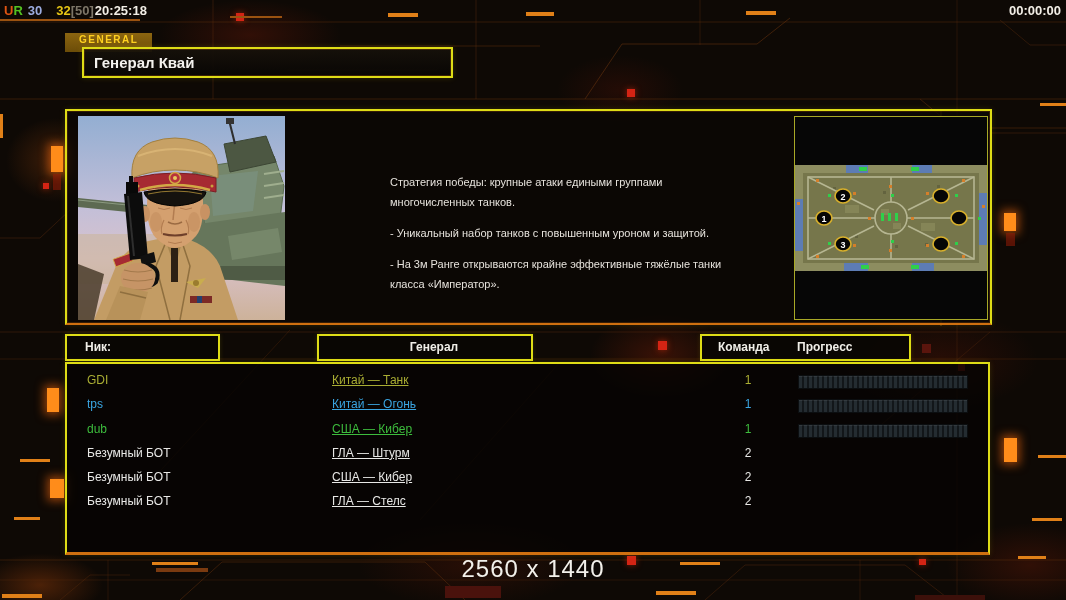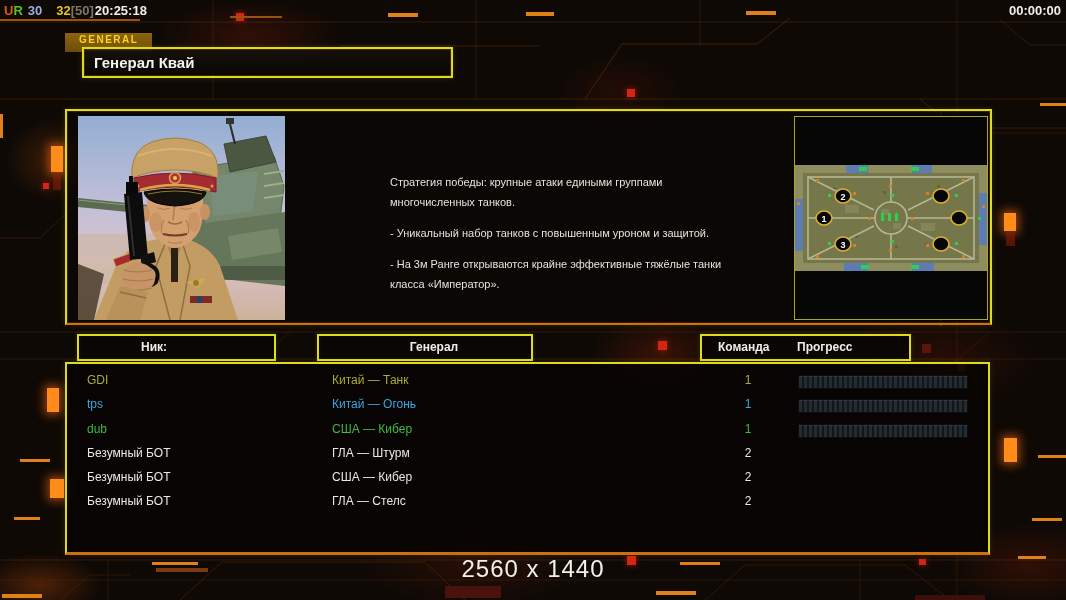--- a/index.html
+++ b/index.html
@@ -35,30 +35,30 @@
   
   .main-panel{left:65px;top:109px;width:923px;height:212px;border:2px solid #dedc16;border-bottom-color:#cf7010;
     background:rgba(10,7,4,.76);box-shadow:0 0 6px rgba(215,205,20,.15), inset 0 0 0 1px rgba(150,80,10,.3);}
   .portrait{left:78px;top:116px;width:207px;height:204px;background:#222;}
   .info{left:390px;top:172px;width:345px;color:#e6e2dc;font-size:11px;line-height:20px;}
   .info p{margin:0 0 11px 0;white-space:pre-line;}
   .minimap{left:794px;top:116px;width:192px;height:202px;border:1px solid #a8a826;background:#060606;}
   
   .colhead{top:334px;height:23px;border:2px solid #dedc16;background:rgba(8,6,4,.86);
     box-shadow:0 0 5px rgba(215,205,20,.15);color:#f0eee8;font-size:12px;font-weight:bold;line-height:23px;}
-  .ch1{left:77px;width:151px;padding-left:44px;} .ch2{left:317px;width:212px;text-align:center;} .ch3{left:700px;width:207px;}
+  .ch1{left:65px;width:151px;} .ch2{left:317px;width:212px;text-align:center;} .ch3{left:700px;width:207px;}
   .colhead .lbl{margin-left:18px;}
   .ch3 .lbl{margin-left:16px;} .ch3 .lbl2{position:absolute;left:95px;}
   
   .table-box{left:65px;top:362px;width:921px;height:188px;border:2px solid #dedc16;border-bottom:3px solid #cf7010;
     background:rgba(6,4,3,.8);box-shadow:0 0 6px rgba(215,205,20,.15);}
   .rows{position:absolute;left:0;top:4px;right:0;}
   .prow{position:relative;height:24.3px;font-size:12px;}
   .prow span{position:absolute;top:5px;}
-  .c-nick{left:20px;} .c-gen{left:265px;} .c-team{left:668px;width:26px;text-align:center;}
+  .c-nick{left:20px;} .c-gen{left:265px;text-decoration:underline;} .c-team{left:668px;width:26px;text-align:center;}
   .pbar{position:absolute;left:731px;top:7px;width:168px;height:12px;
     background:repeating-linear-gradient(90deg,#242c31 0 3px,#121619 3px 5px);
     border:1px solid #0b0e10;box-shadow:inset 0 1px 0 rgba(255,255,255,.07);}
   
   .resolution{left:0;right:0;top:555px;text-align:center;font-size:24px;letter-spacing:1px;color:#f2f0ea;}
   
   .glow{background:#ff8c1a;box-shadow:0 0 10px 3px rgba(255,110,15,.55);}
   .trail{background:rgba(150,28,8,.55);}
   .redsq{background:#d42414;box-shadow:0 0 6px rgba(225,45,12,.6);}
   .dkred{background:#5a150d;}

